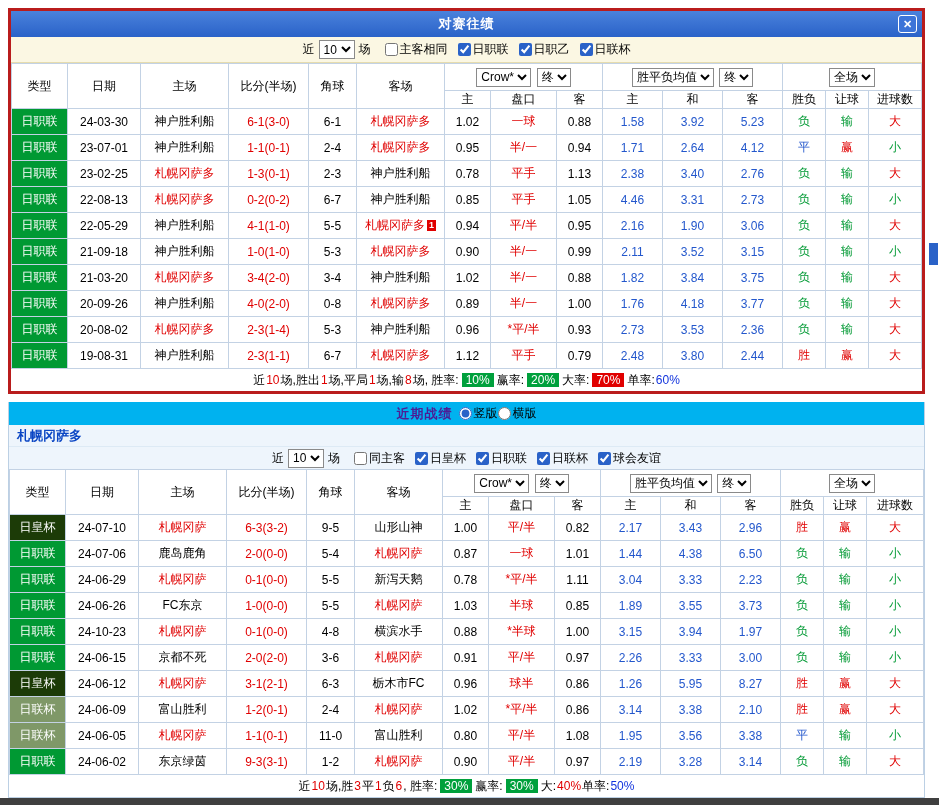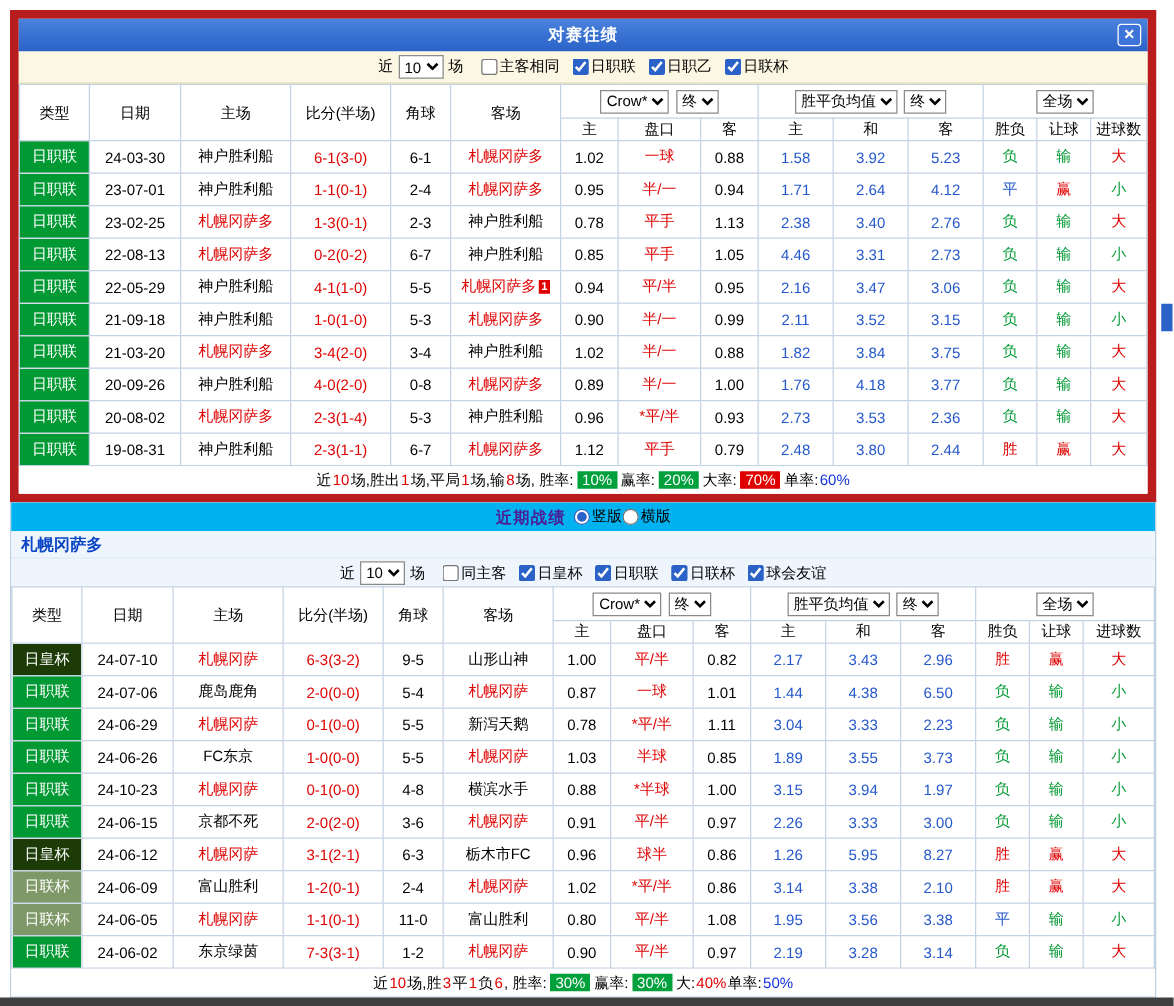--- a/index.html
+++ b/index.html
@@ -4,21 +4,21 @@
 <style>
   * { margin:0; padding:0; box-sizing:border-box; }
   html,body { width:939px; height:805px; }
   body {
     font-family:"Liberation Sans","DejaVu Sans",sans-serif;
     font-size:12px; background:#fff; overflow:hidden; position:relative;
   }
   .stage { position:relative; width:939px; height:805px; background:#fff; }
 
   
-  .h2h-panel { position:absolute; left:8px; top:8px; width:917px; border:7px solid #b91c1c; background:#fff; }
+  .h2h-panel { position:absolute; left:8px; top:8px; width:917px; border:3px solid #b91c1c; background:#fff; }
   .titlebar { position:relative; height:26px; background:linear-gradient(180deg,#4a82dc 0%,#2a62c8 100%);
               display:flex; align-items:center; justify-content:center; }
   .titlebar .title { color:#fff; font-weight:bold; font-size:13px; letter-spacing:1px; }
   .closebtn { position:absolute; right:5px; top:4px; width:19px; height:18px; background:#3d74d8;
               border:1px solid #fff; color:#fff; font-size:11px; line-height:15px; text-align:center;
               cursor:pointer; border-radius:3px; padding:0; font-weight:bold; }
 
   .filterbar { height:26px; background:#fbf7e3; display:flex; align-items:center; justify-content:center;
                gap:4px; font-size:12px; border-bottom:1px solid #e6dcae; }
   .filtergroup { display:inline-flex; gap:10px; margin-left:10px; }
@@ -238,21 +238,21 @@
             <td class="c-type t-jleague">日职联</td>
             <td class="c-date">22-05-29</td>
             <td class="c-team">神户胜利船</td>
             <td class="c-score">4-1(1-0)</td>
             <td class="c-corner">5-5</td>
             <td class="c-team hl">札幌冈萨多<span class="redcard">1</span></td>
             <td class="c-odd">0.94</td>
             <td class="c-hand">平/半</td>
             <td class="c-odd">0.95</td>
             <td class="c-eu">2.16</td>
-            <td class="c-eu">3.47</td>
+            <td class="c-eu">1.90</td>
             <td class="c-eu">3.06</td>
             <td class="c-res green">负</td>
             <td class="c-res green">输</td>
             <td class="c-res red">大</td>
           </tr>
           <tr>
             <td class="c-type t-jleague">日职联</td>
             <td class="c-date">21-09-18</td>
             <td class="c-team">神户胜利船</td>
             <td class="c-score">1-0(1-0)</td>
@@ -606,21 +606,21 @@
             <td class="c-eu">3.56</td>
             <td class="c-eu">3.38</td>
             <td class="c-res blue">平</td>
             <td class="c-res green">输</td>
             <td class="c-res green">小</td>
           </tr>
           <tr>
             <td class="c-type t-jleague">日职联</td>
             <td class="c-date">24-06-02</td>
             <td class="c-team">东京绿茵</td>
-            <td class="c-score">7-3(3-1)</td>
+            <td class="c-score">9-3(3-1)</td>
             <td class="c-corner">1-2</td>
             <td class="c-team hl">札幌冈萨</td>
             <td class="c-odd">0.90</td>
             <td class="c-hand">平/半</td>
             <td class="c-odd">0.97</td>
             <td class="c-eu">2.19</td>
             <td class="c-eu">3.28</td>
             <td class="c-eu">3.14</td>
             <td class="c-res green">负</td>
             <td class="c-res green">输</td>

